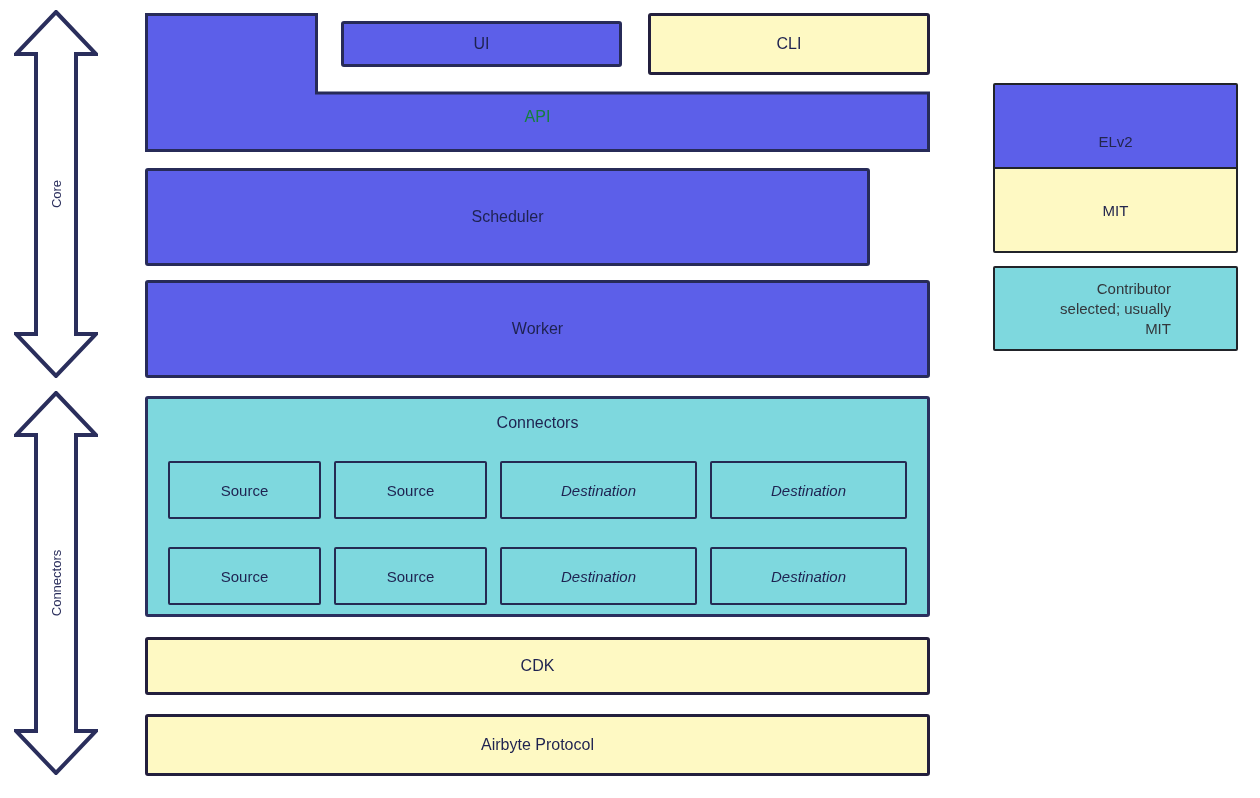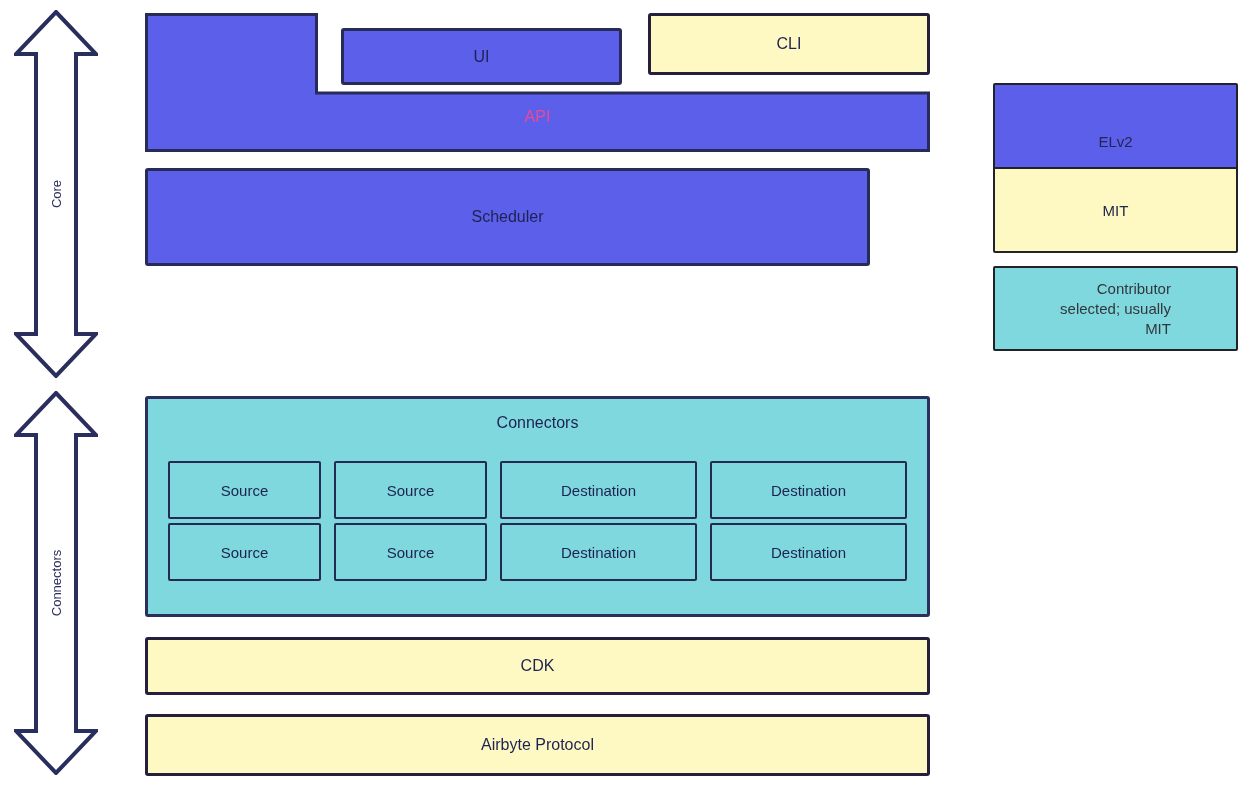--- a/index.html
+++ b/index.html
@@ -38,55 +38,55 @@
     color: #2a2e5c;
   }
   .axis-label.core { top: 194px; }
   .axis-label.connectors { top: 583px; }
 
   
   .api-group { position: absolute; left: 145px; top: 13px; width: 785px; height: 139px; }
   .api-label {
     position: absolute; left: 0; right: 0; top: 80px; height: 48px;
     display: flex; align-items: center; justify-content: center;
-    font-size: 16px; color: #ec4899;
+    font-size: 16px; color: #15803d;
   }
 
   
-  .ui-box        { left: 341px; top: 28px;  width: 281px; height: 57px; }
+  .ui-box        { left: 341px; top: 21px;  width: 281px; height: 46px; }
   .cli-box       { left: 648px; top: 13px;  width: 282px; height: 62px; }
   .scheduler-box { left: 145px; top: 168px; width: 725px; height: 98px; }
   .worker-box    { left: 145px; top: 280px; width: 785px; height: 98px; }
 
   .connectors-group {
     position: absolute;
     left: 145px; top: 396px; width: 785px; height: 221px;
     background: #7ed8de;
     border: 3px solid #2b2f5e;
     border-radius: 3px;
   }
   .connectors-title {
     position: absolute; top: 15px; left: 0; right: 0;
     text-align: center; font-size: 16px; color: #1e2250;
   }
   .connectors-grid {
     position: absolute; left: 20px; right: 20px; top: 62px;
-    display: flex; flex-direction: column; gap: 4px;
+    display: flex; flex-direction: column; gap: 28px;
   }
   .connectors-row { display: flex; justify-content: space-between; }
   .cell {
     height: 58px;
     display: flex; align-items: center; justify-content: center;
     background: #7ed8de;
     border: 2.5px solid #252a52;
     border-radius: 2px;
     font-size: 15px; color: #1e2250;
   }
   .cell.source { width: 153px; }
-  .cell.destination { width: 197px; }
+  .cell.destination { width: 197px; font-style: italic; }
 
   .cdk-box      { left: 145px; top: 637px; width: 785px; height: 58px; }
   .protocol-box { left: 145px; top: 714px; width: 785px; height: 62px; }
 
   
   .legend-box {
     position: absolute;
     left: 993px; width: 245px;
     display: flex; align-items: center; justify-content: center;
     border: 2.5px solid #212329;
@@ -118,20 +118,21 @@
     <svg width="785" height="139" viewBox="0 0 785 139">
       <polygon points="1.5,1.5 171.5,1.5 171.5,80 783.5,80 783.5,137.5 1.5,137.5" fill="#5c5fe9" stroke="#272b58" stroke-width="3" stroke-linejoin="miter"></polygon>
     </svg>
     <div class="api-label">API</div>
   </div>
 
   <div class="box blue ui-box">UI</div>
   <div class="box orange cli-box">CLI</div>
 
   <div class="box blue scheduler-box">Scheduler</div>
+  <div class="box blue worker-box">Worker</div>
 
   <div class="connectors-group">
     <div class="connectors-title">Connectors</div>
     <div class="connectors-grid">
       <div class="connectors-row">
         <div class="cell source">Source</div>
         <div class="cell source">Source</div>
         <div class="cell destination">Destination</div>
         <div class="cell destination">Destination</div>
       </div>

